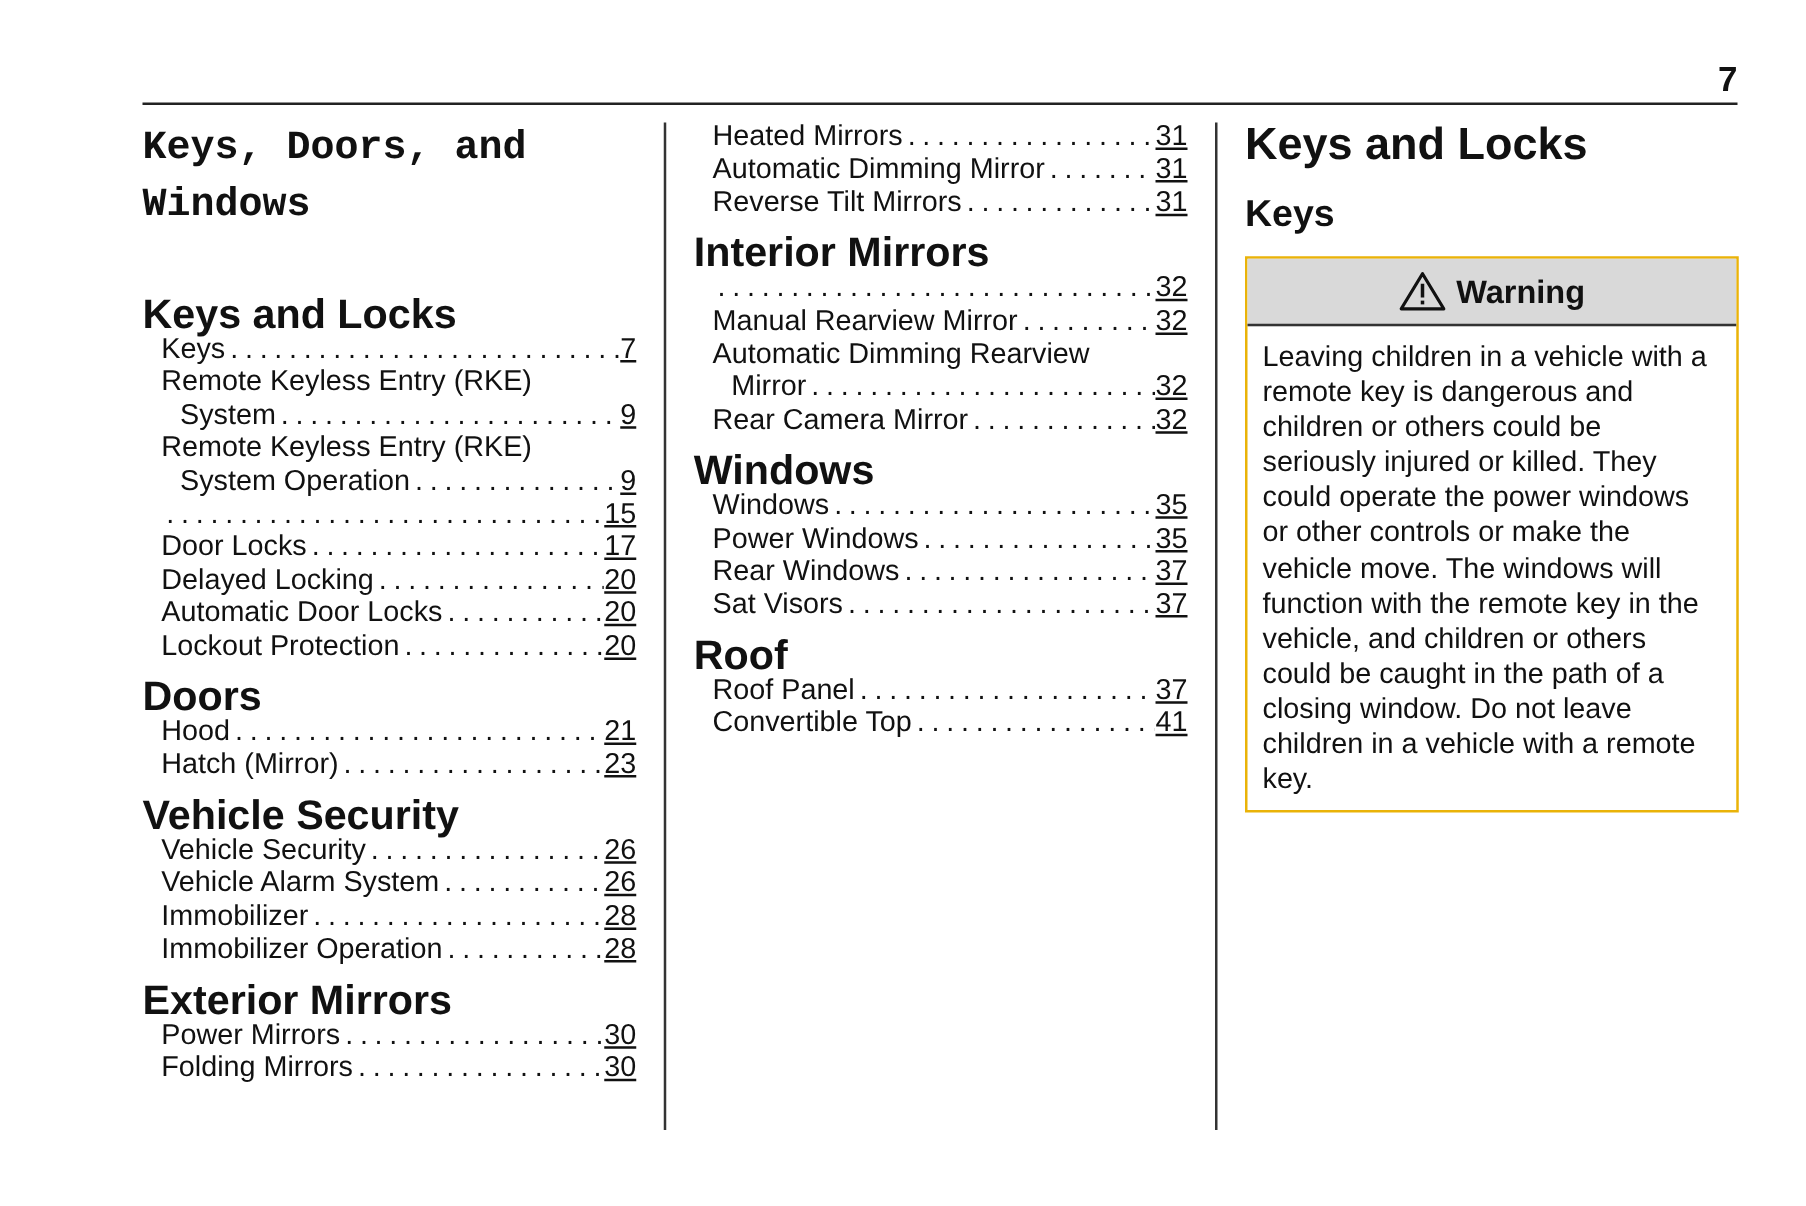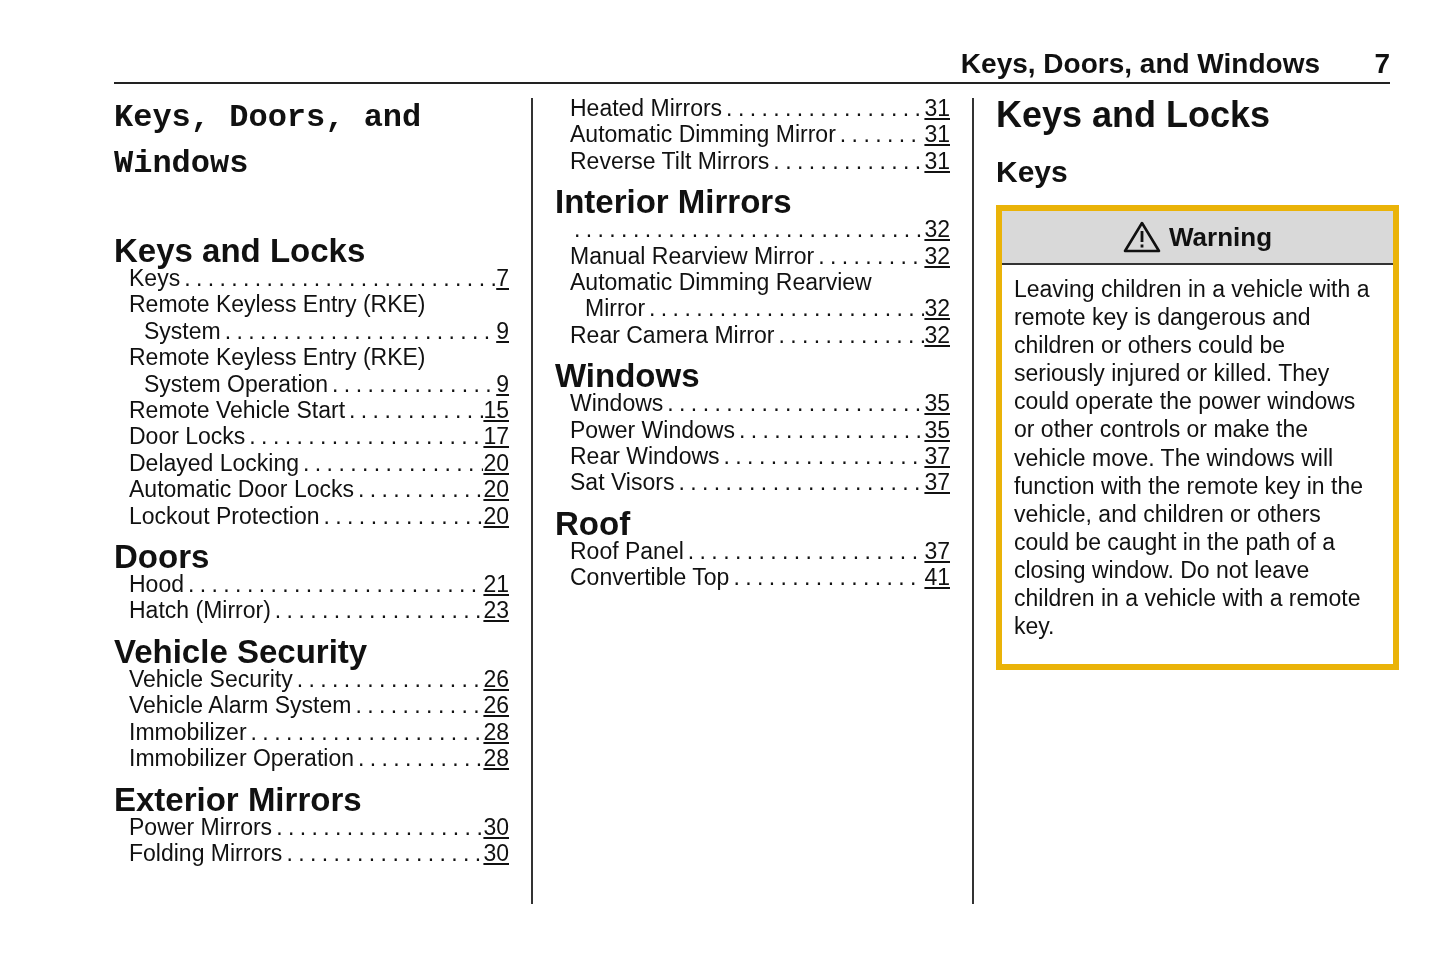--- a/index.html
+++ b/index.html
@@ -20,31 +20,30 @@
   .toc-list { margin:0 0 14px 0; padding:0; list-style:none; }
   .toc-item { display:flex; font-size:23px; line-height:26.4px; padding-left:15px; white-space:nowrap; }
   .toc-item.cont { padding-left:30px; }
   .toc-item .lbl { flex:0 0 auto; }
   .toc-item .dots { flex:1 1 auto; overflow:hidden; letter-spacing:3.2px; padding:0 4px; }
   .toc-item .dots::before { content:". . . . . . . . . . . . . . . . . . . . . . . . . . . . . . . . . . . . . . . . . . . . . . . . ."; letter-spacing:0; word-spacing:-1px; }
   .toc-item .pg { flex:0 0 auto;text-decoration:underline; }
   .toc-wrap { font-size:23px; line-height:26.4px; padding-left:15px; }
   .h1r { font-weight:bold; font-size:36px; line-height:40px; margin:0 0 20px 0; }
   .h2r { font-weight:bold; font-size:30px; line-height:34px; margin:0 0 16px 0; }
-  .warn { border:6px solid #eab308; width:391px; }
+  .warn { border:2px solid #eab308; width:391px; }
   .warn-head { background:#d9d9d9; border-bottom:2px solid #333; height:52px; display:flex;
                align-items:center; justify-content:center; font-weight:bold; font-size:26px; }
   .warn-head svg { margin-right:8px; }
-  .warn-body { padding:10px 12px 24px 12px; font-size:23px; line-height:28.1px; }
+  .warn-body { padding:10px 12px 12px 12px; font-size:23px; line-height:28.1px; }
 </style>
 </head>
 <body>
 
 <div class="running-head">
-  <span class="running-title">Keys, Doors, and Windows</span>
   <span class="page-num">7</span>
 </div>
 
 <div class="rule rule1"></div>
 <div class="rule rule2"></div>
 
 <div class="col col1">
   <h1 class="chapter-title">
     <span>Keys, Doors, and</span><br>
     <span>Windows</span>
@@ -63,21 +62,20 @@
         <span class="dots"></span>
         <span class="pg">9</span>
       </li>
     <li class="toc-wrap">Remote Keyless Entry (RKE)</li>
     <li class="toc-item cont">
         <span class="lbl">System Operation</span>
         <span class="dots"></span>
         <span class="pg">9</span>
       </li>
     <li class="toc-item">
-        <span class="lbl">Remote Vehicle Start</span>
         <span class="dots"></span>
         <span class="pg">15</span>
       </li>
     <li class="toc-item">
         <span class="lbl">Door Locks</span>
         <span class="dots"></span>
         <span class="pg">17</span>
       </li>
     <li class="toc-item">
         <span class="lbl">Delayed Locking</span>

